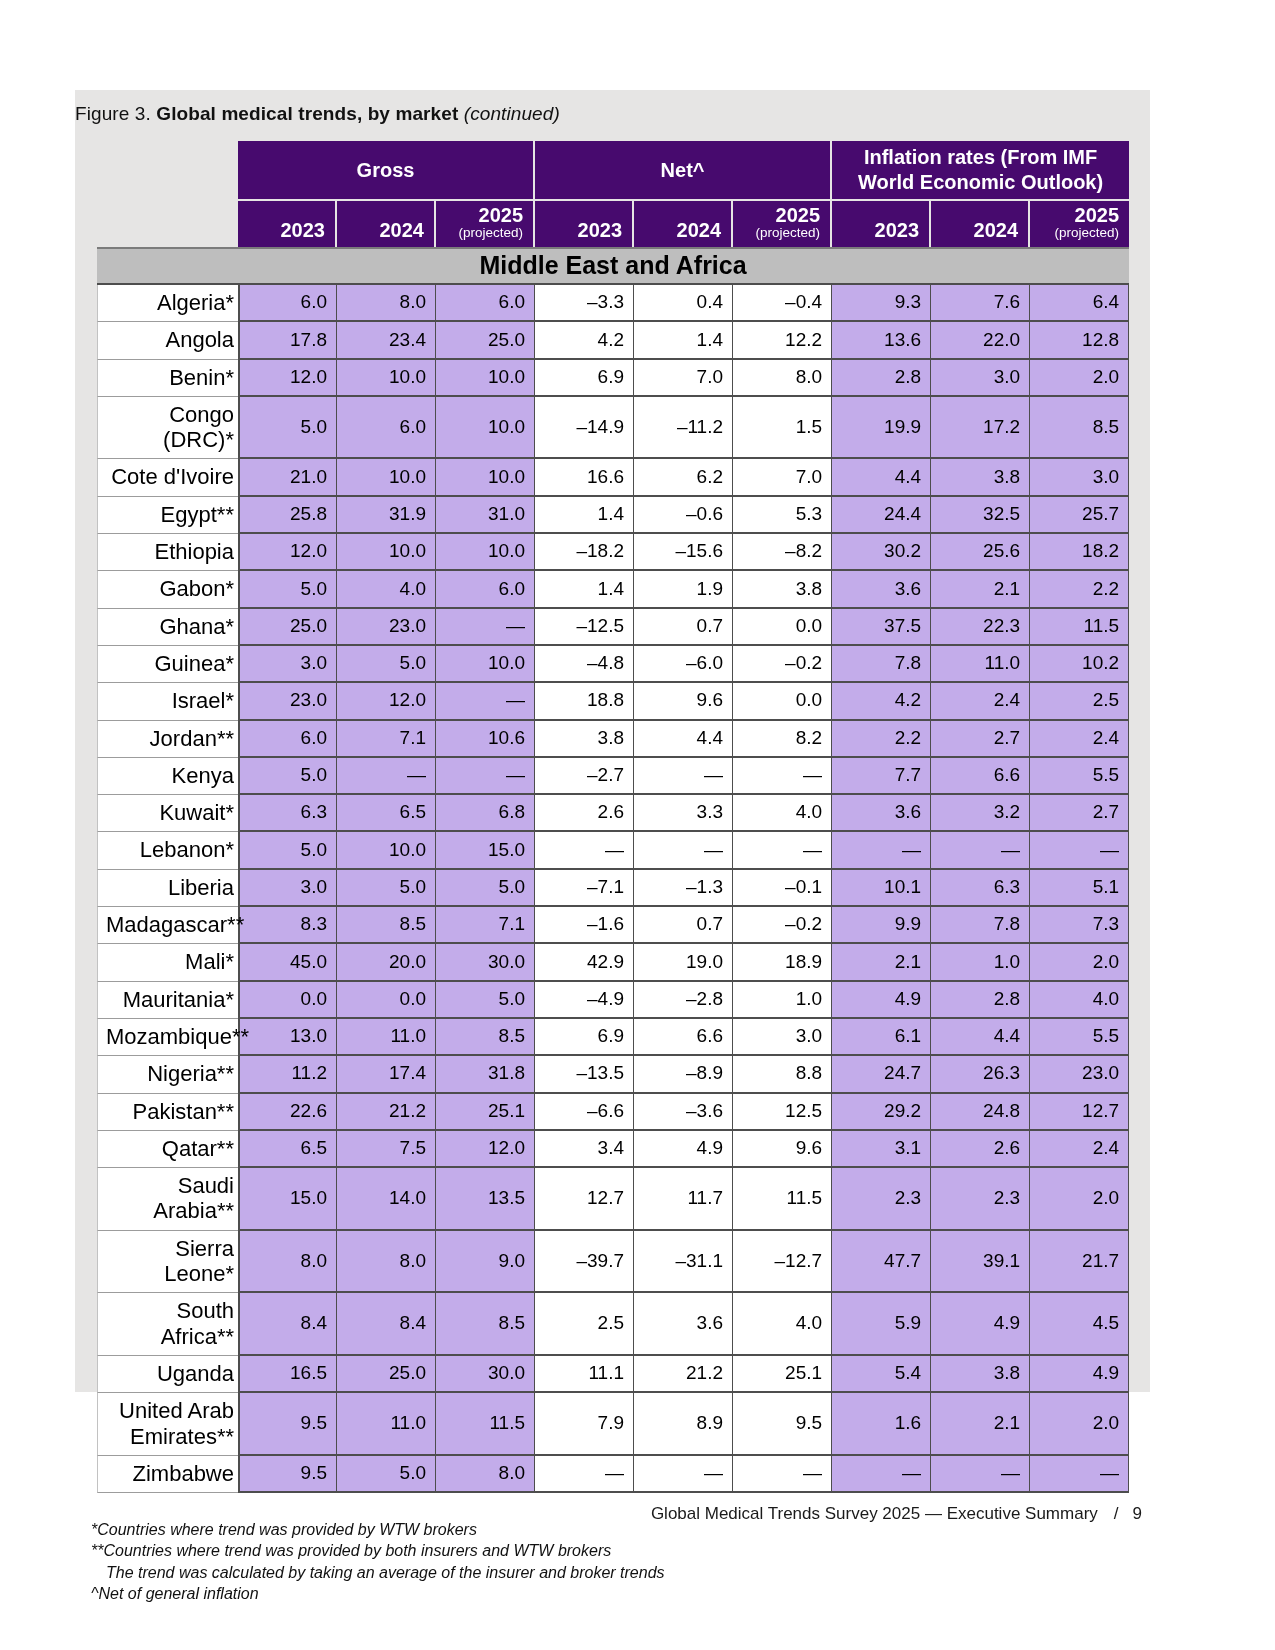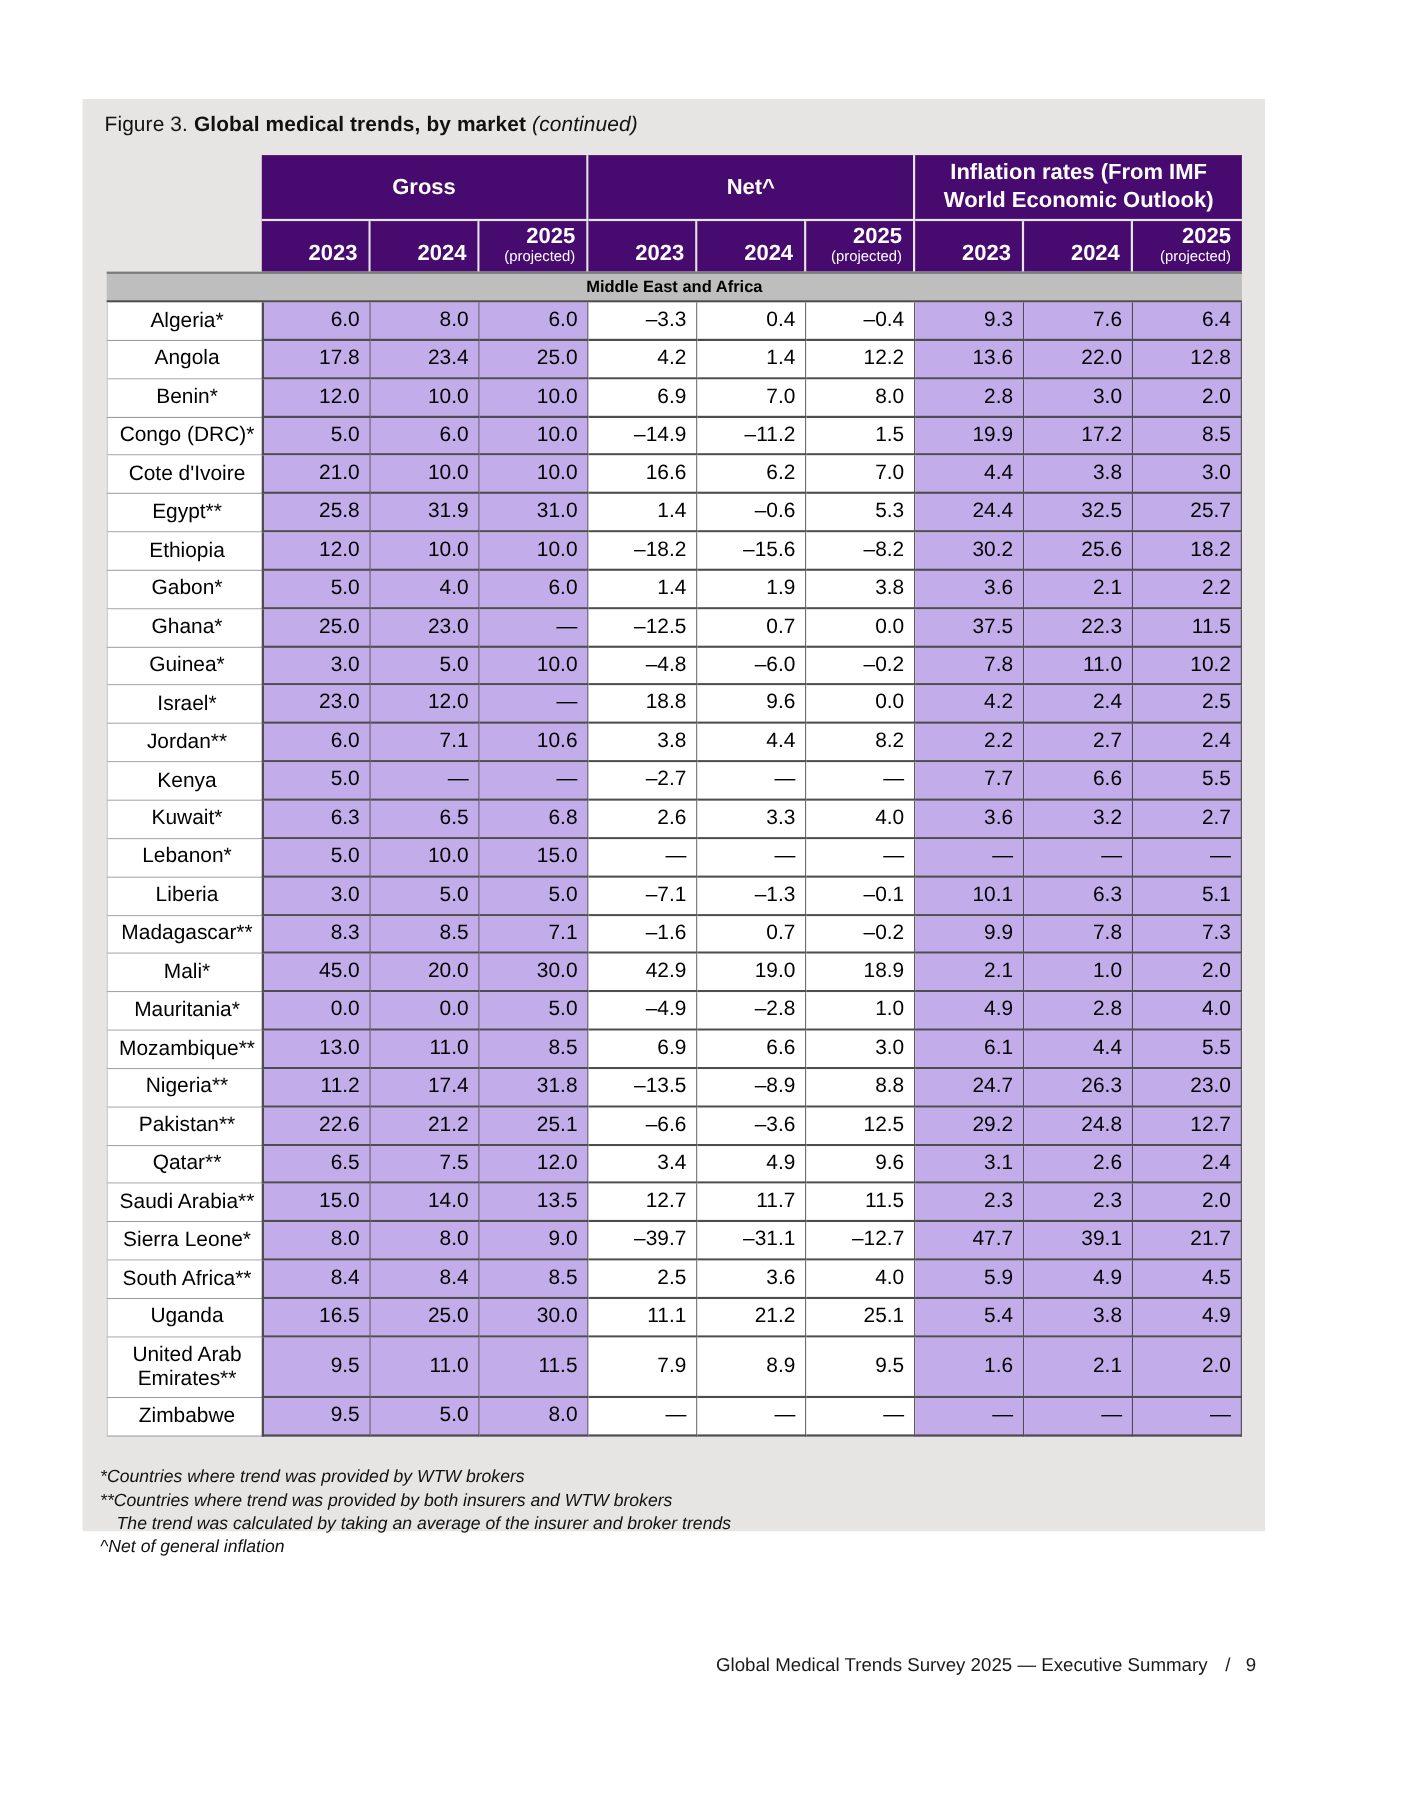--- a/index.html
+++ b/index.html
@@ -14,21 +14,21 @@
   }
   .panel {
     position: absolute;
     left: 75px;
     top: 90px;
     width: 1075px;
     height: 1302px;
     background: #E6E5E4;
   }
   .figure-title {
-    margin: 13px 0 0 20px;
+    margin: 13px 0 0 0;
     font-size: 19px;
     color: #111;
     letter-spacing: .1px;
   }
   .figure-title .lbl { font-weight: 400; }
   .figure-title .ttl { font-weight: 700; }
   .figure-title .cont { font-style: italic; font-weight: 400; }
 
   table.trends {
     margin: 16px 0 0 22px;
@@ -68,33 +68,33 @@
   }
   th.yr-last { border-right: none; }
   th.yr .y { display: block; font-weight: 700; font-size: 20px; line-height: 1.05; }
   th.yr .sub { display: block; font-weight: 400; font-size: 13.5px; line-height: 1.1; }
   th.yr .sub:empty { display: none; }
 
   td.band {
     background: #BEBEBE;
     color: #000;
     font-weight: 700;
-    font-size: 15px;
+    font-size: 25px;
     text-align: center;
     height: 28px;
     border-top: 2px solid #7B7B7B;
     border-bottom: 2px solid #4D4D4D;
     padding: 2px 0 3px 0;
   }
 
   td.country {
     background: #ffffff;
     color: #000;
-    font-size: 19px;
-    text-align: center;
+    font-size: 22px;
+    text-align: right;
     padding: 5px 4px 6px 8px;
     border-bottom: 1px solid #9C9C9C;
     border-left: 1px solid #C2C2C2;
     line-height: 1.15;
   }
   td.val {
     font-size: 19px;
     color: #000;
     text-align: right;
     padding: 5px 9px 6px 4px;

